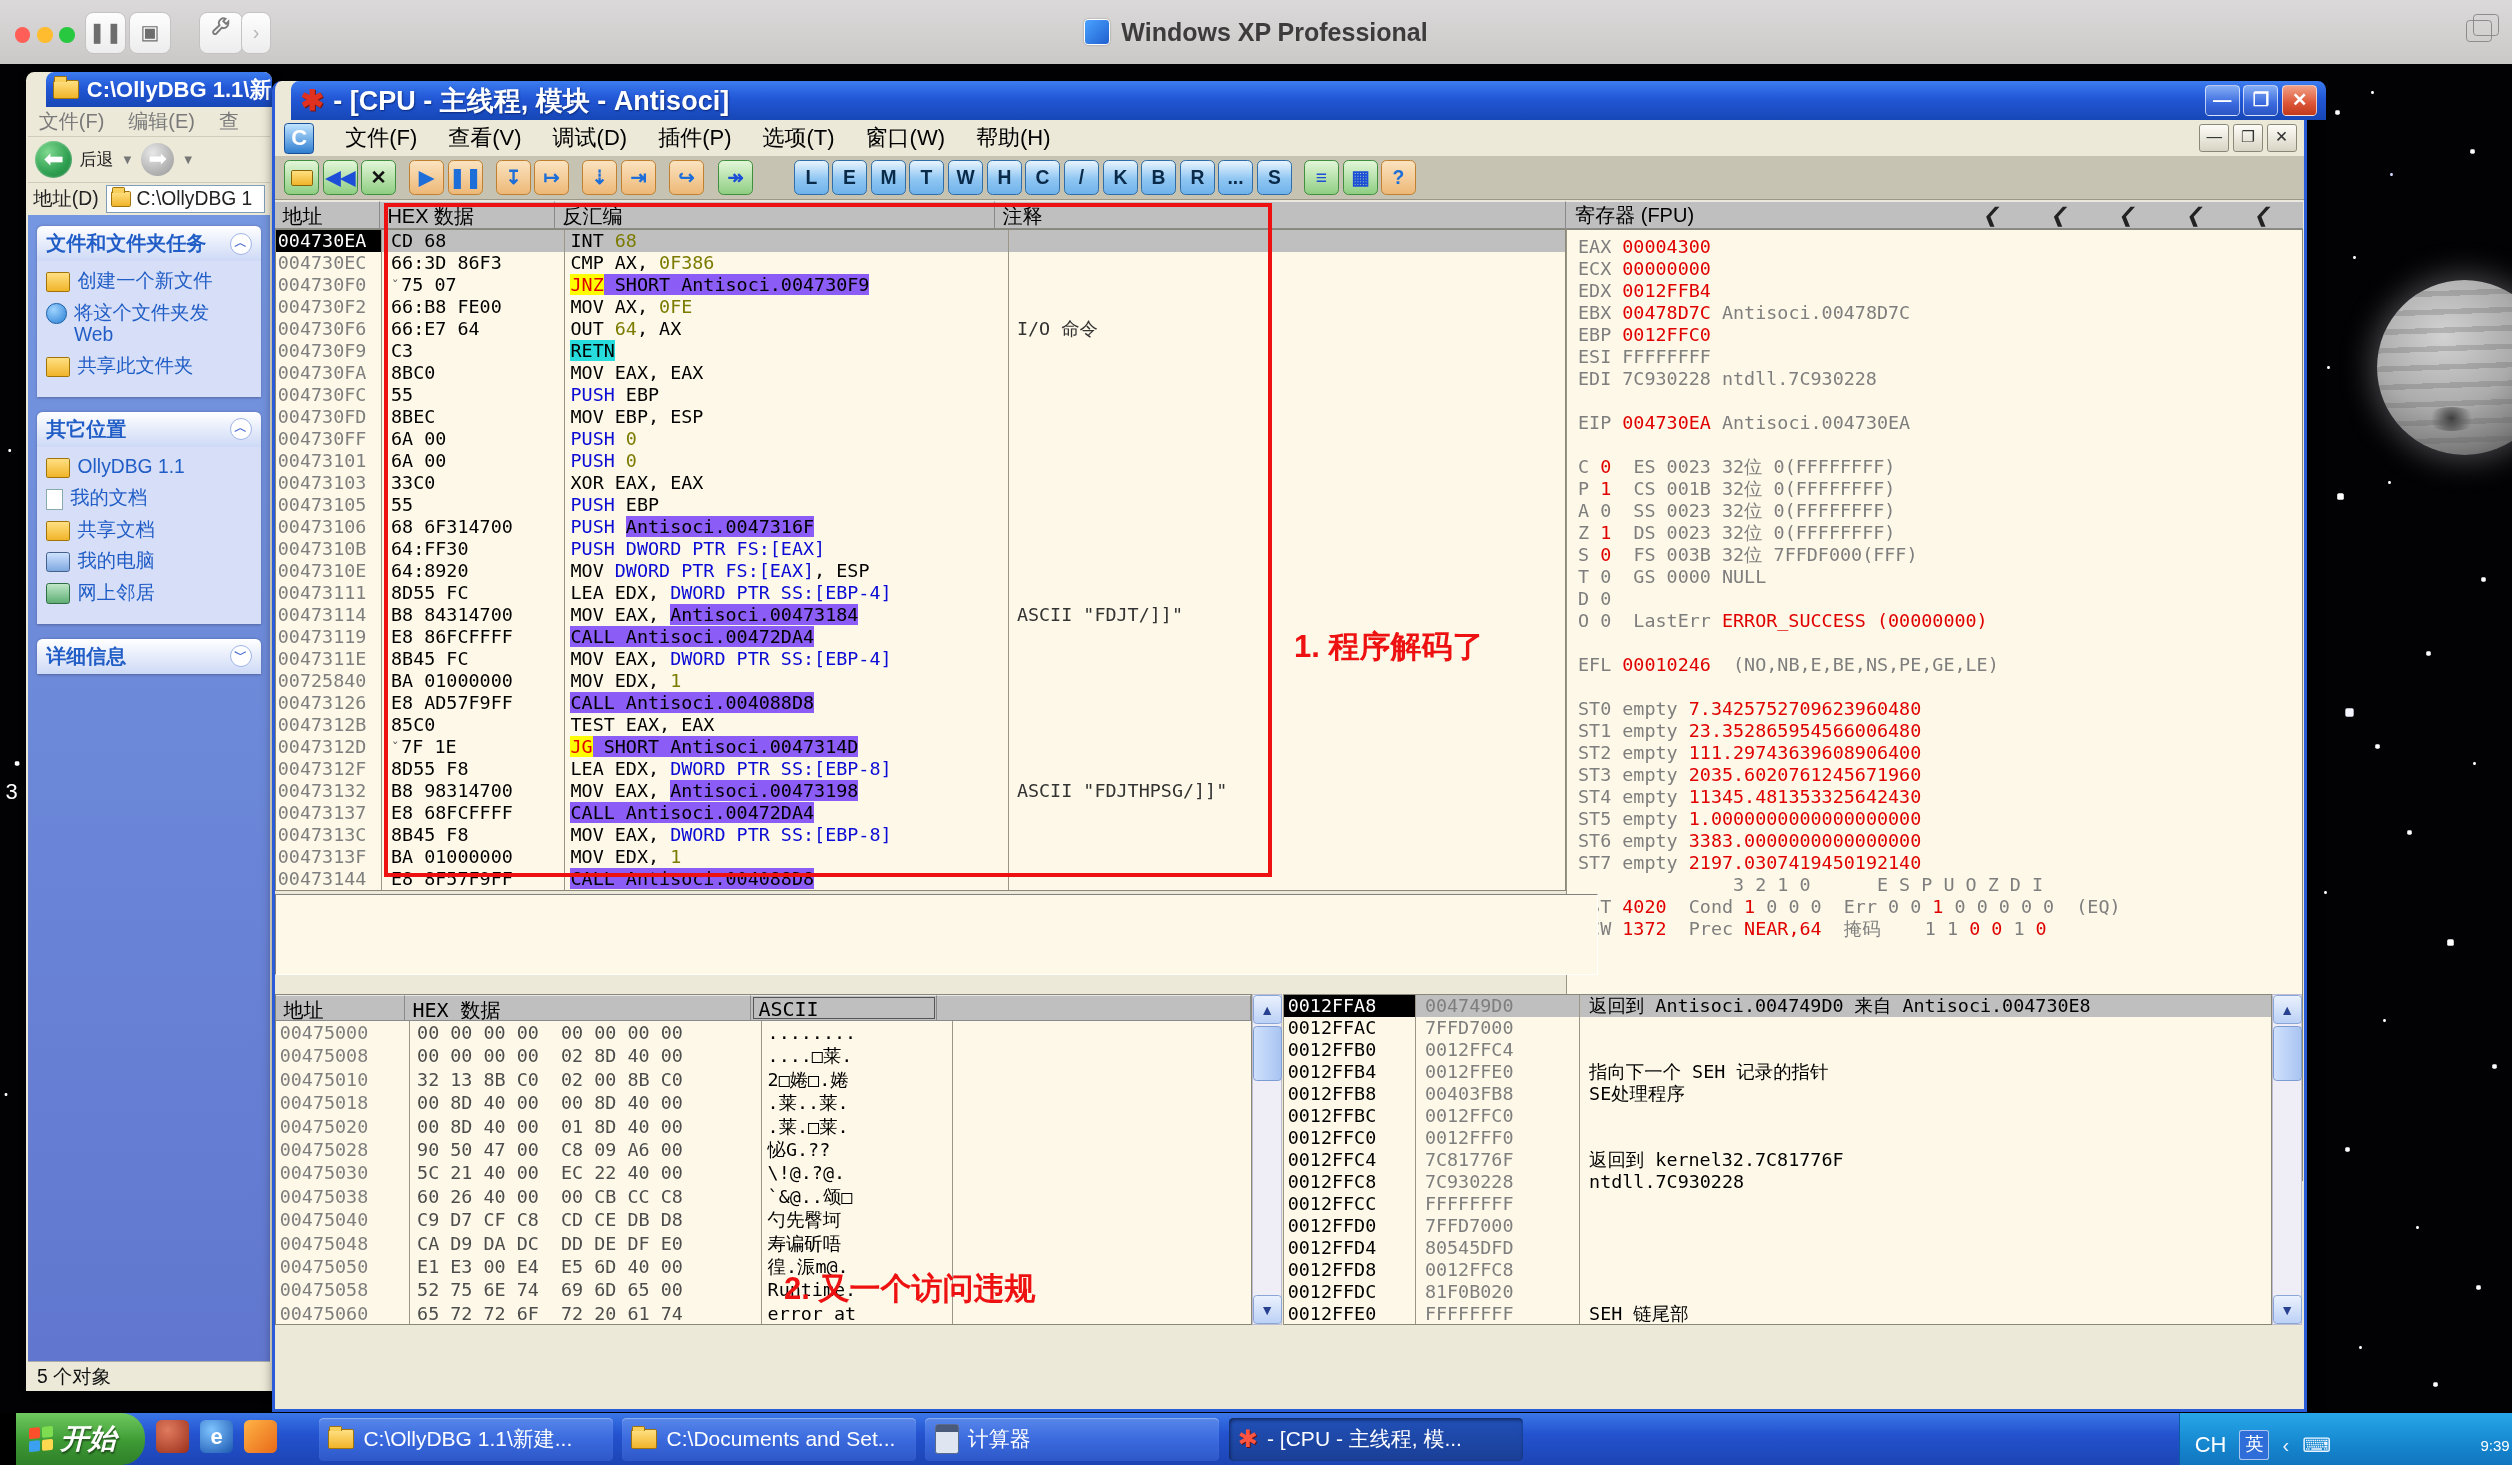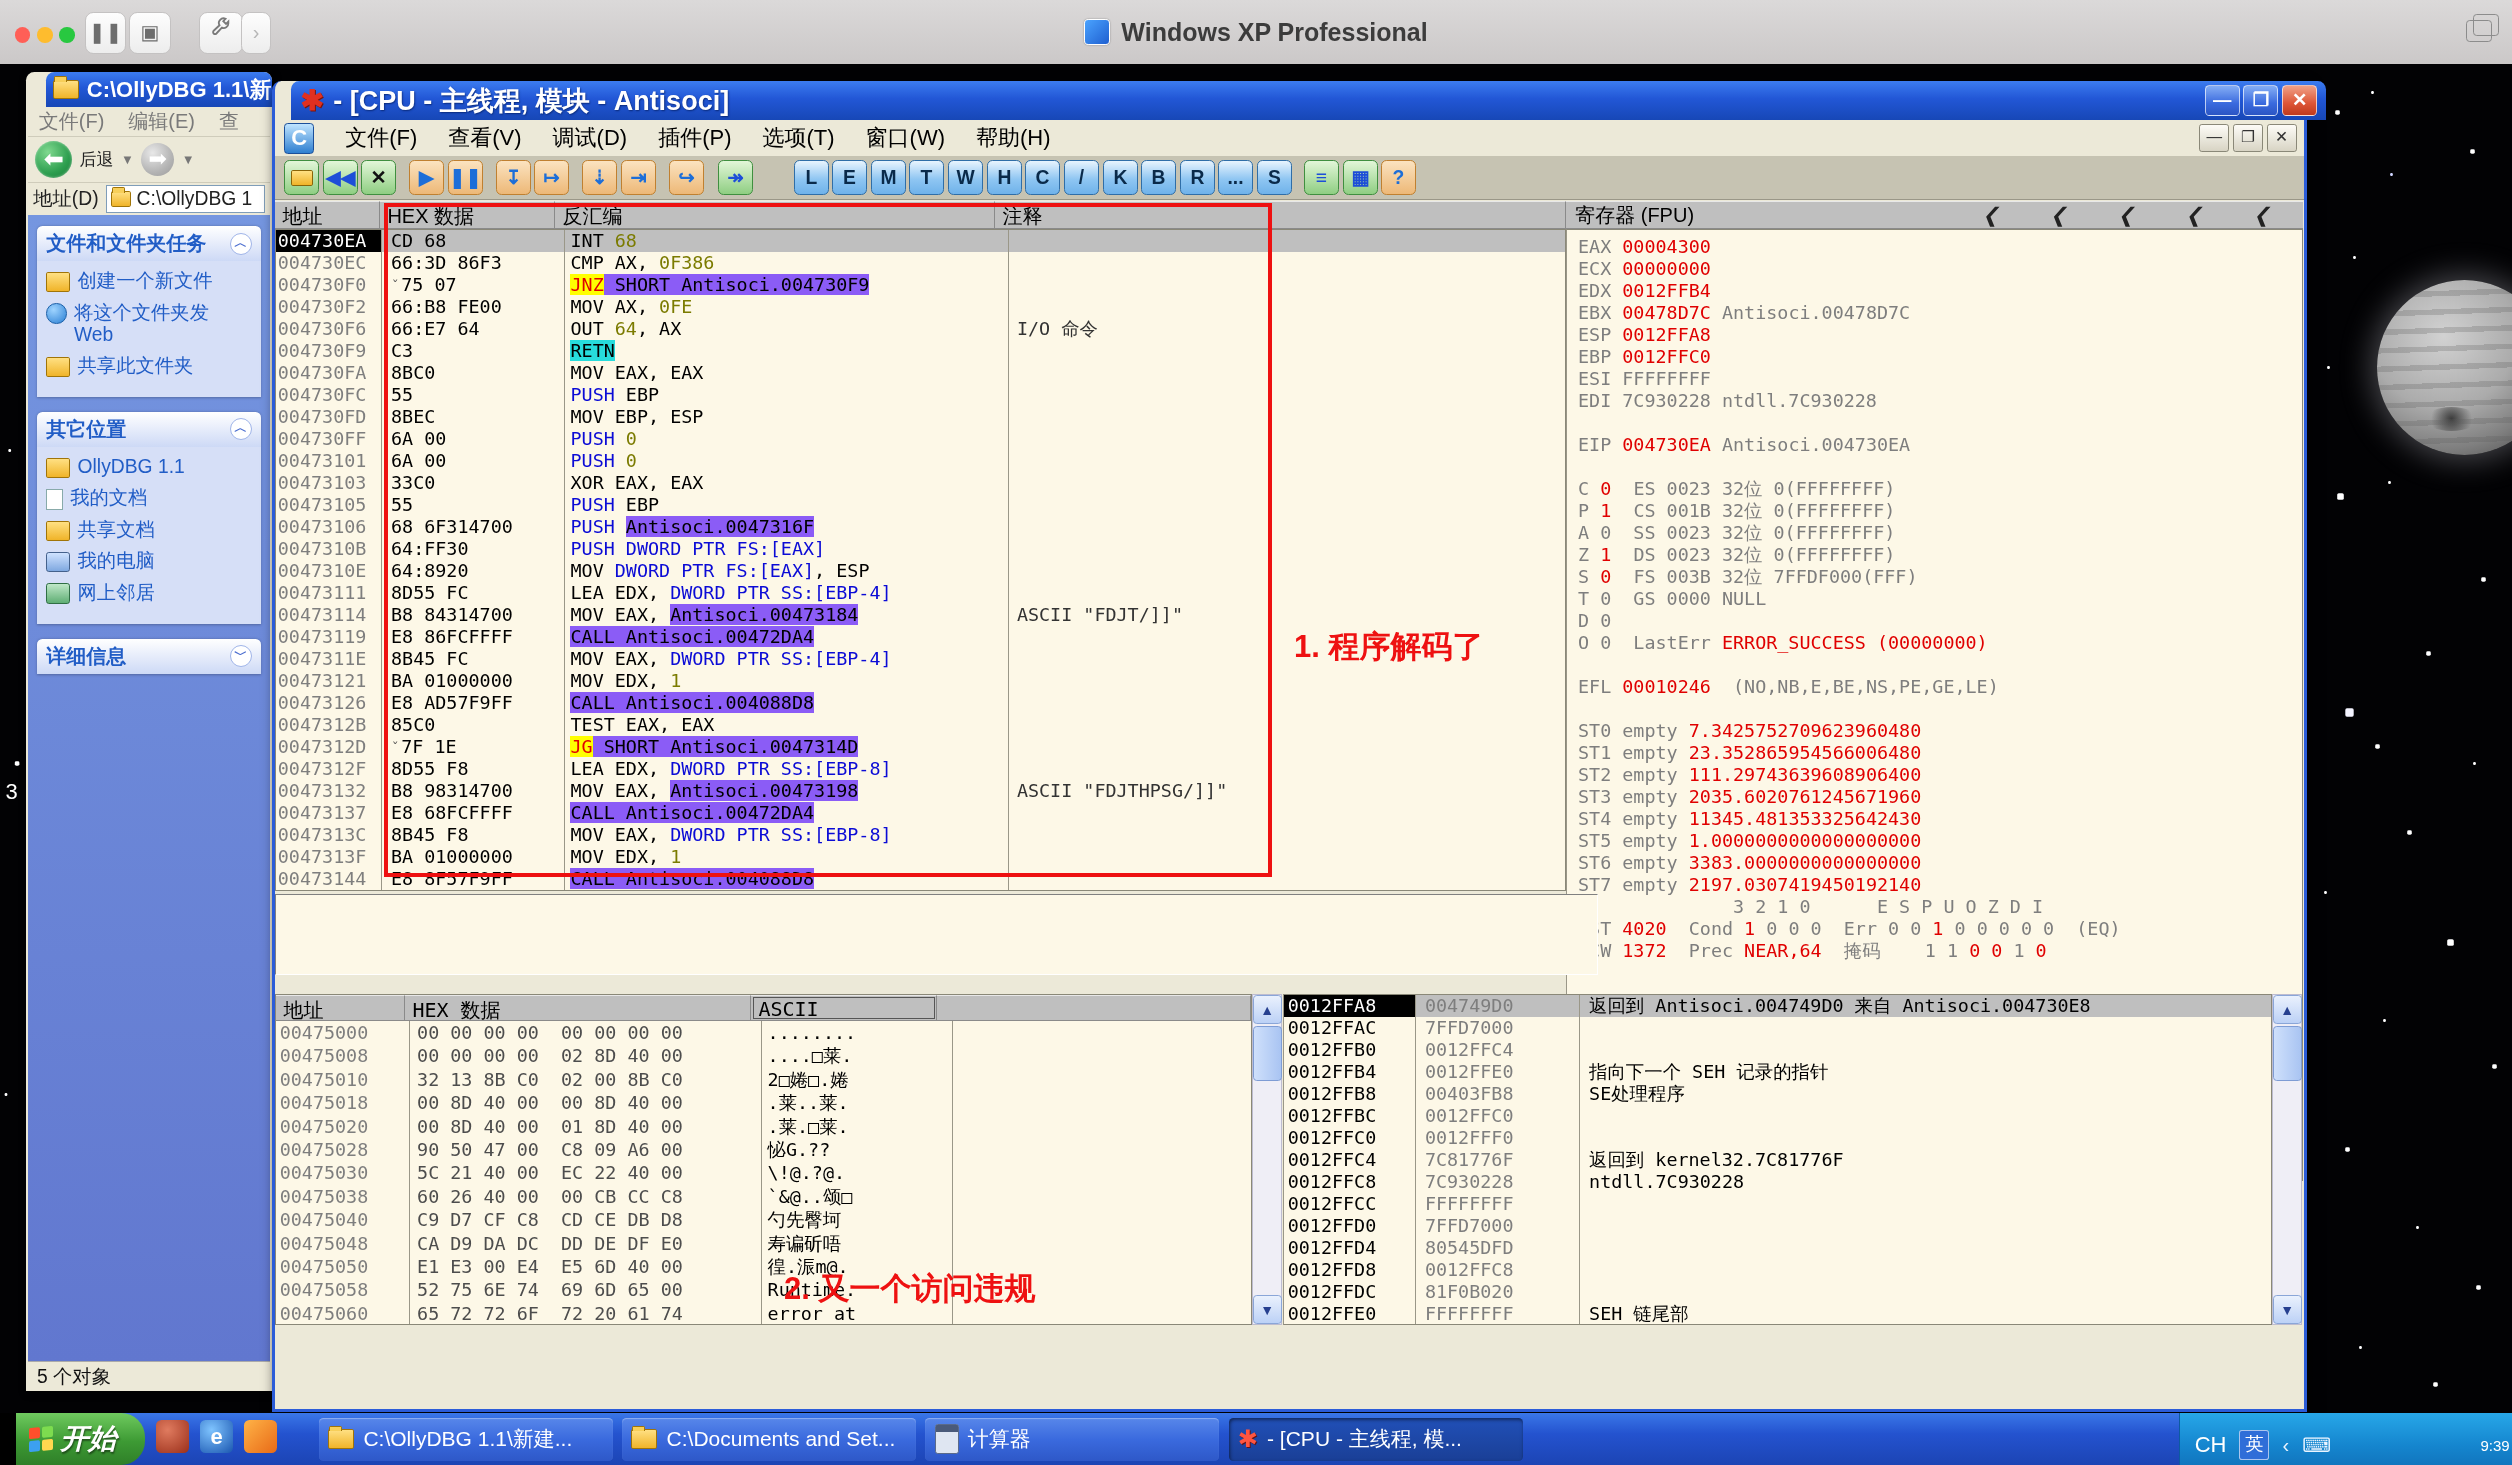--- a/index.html
+++ b/index.html
@@ -400,21 +400,21 @@
           <div class="drow"><span class="daddr">00473101</span><span class="dhex">6A 00</span><span class="dcode"><span class="sg m">PUSH</span><span class="sg k"> </span><span class="sg i">0</span></span><span class="dcm"></span></div>
           <div class="drow"><span class="daddr">00473103</span><span class="dhex">33C0</span><span class="dcode"><span class="sg k">XOR EAX, EAX</span></span><span class="dcm"></span></div>
           <div class="drow"><span class="daddr">00473105</span><span class="dhex">55</span><span class="dcode"><span class="sg m">PUSH</span><span class="sg k"> EBP</span></span><span class="dcm"></span></div>
           <div class="drow"><span class="daddr">00473106</span><span class="dhex">68 6F314700</span><span class="dcode"><span class="sg m">PUSH</span><span class="sg k"> </span><span class="sg y">Antisoci.0047316F</span></span><span class="dcm"></span></div>
           <div class="drow"><span class="daddr">0047310B</span><span class="dhex">64:FF30</span><span class="dcode"><span class="sg m">PUSH</span><span class="sg k"> </span><span class="sg m">DWORD PTR FS:[EAX]</span></span><span class="dcm"></span></div>
           <div class="drow"><span class="daddr">0047310E</span><span class="dhex">64:8920</span><span class="dcode"><span class="sg k">MOV </span><span class="sg m">DWORD PTR FS:[EAX]</span><span class="sg k">, ESP</span></span><span class="dcm"></span></div>
           <div class="drow"><span class="daddr">00473111</span><span class="dhex">8D55 FC</span><span class="dcode"><span class="sg k">LEA EDX, </span><span class="sg m">DWORD PTR SS:[EBP-4]</span></span><span class="dcm"></span></div>
           <div class="drow"><span class="daddr">00473114</span><span class="dhex">B8 84314700</span><span class="dcode"><span class="sg k">MOV EAX, </span><span class="sg y">Antisoci.00473184</span></span><span class="dcm">ASCII "FDJT/]]"</span></div>
           <div class="drow"><span class="daddr">00473119</span><span class="dhex">E8 86FCFFFF</span><span class="dcode"><span class="sg y">CALL Antisoci.00472DA4</span></span><span class="dcm"></span></div>
           <div class="drow"><span class="daddr">0047311E</span><span class="dhex">8B45 FC</span><span class="dcode"><span class="sg k">MOV EAX, </span><span class="sg m">DWORD PTR SS:[EBP-4]</span></span><span class="dcm"></span></div>
-          <div class="drow"><span class="daddr">00473121</span><span class="dhex">BA 01000000</span><span class="dcode"><span class="sg k">MOV EDX, </span><span class="sg i">1</span></span><span class="dcm"></span></div>
+          <div class="drow"><span class="daddr">00725840</span><span class="dhex">BA 01000000</span><span class="dcode"><span class="sg k">MOV EDX, </span><span class="sg i">1</span></span><span class="dcm"></span></div>
           <div class="drow"><span class="daddr">00473126</span><span class="dhex">E8 AD57F9FF</span><span class="dcode"><span class="sg y">CALL Antisoci.004088D8</span></span><span class="dcm"></span></div>
           <div class="drow"><span class="daddr">0047312B</span><span class="dhex">85C0</span><span class="dcode"><span class="sg k">TEST EAX, EAX</span></span><span class="dcm"></span></div>
           <div class="drow"><span class="daddr">0047312D</span><span class="dhex"><span class="jmark">ˇ</span>7F 1E</span><span class="dcode"><span class="sg jr">JG</span><span class="sg y"> SHORT Antisoci.0047314D</span></span><span class="dcm"></span></div>
           <div class="drow"><span class="daddr">0047312F</span><span class="dhex">8D55 F8</span><span class="dcode"><span class="sg k">LEA EDX, </span><span class="sg m">DWORD PTR SS:[EBP-8]</span></span><span class="dcm"></span></div>
           <div class="drow"><span class="daddr">00473132</span><span class="dhex">B8 98314700</span><span class="dcode"><span class="sg k">MOV EAX, </span><span class="sg y">Antisoci.00473198</span></span><span class="dcm">ASCII "FDJTHPSG/]]"</span></div>
           <div class="drow"><span class="daddr">00473137</span><span class="dhex">E8 68FCFFFF</span><span class="dcode"><span class="sg y">CALL Antisoci.00472DA4</span></span><span class="dcm"></span></div>
           <div class="drow"><span class="daddr">0047313C</span><span class="dhex">8B45 F8</span><span class="dcode"><span class="sg k">MOV EAX, </span><span class="sg m">DWORD PTR SS:[EBP-8]</span></span><span class="dcm"></span></div>
           <div class="drow"><span class="daddr">0047313F</span><span class="dhex">BA 01000000</span><span class="dcode"><span class="sg k">MOV EDX, </span><span class="sg i">1</span></span><span class="dcm"></span></div>
           <div class="drow"><span class="daddr">00473144</span><span class="dhex">E8 8F57F9FF</span><span class="dcode"><span class="sg y">CALL Antisoci.004088D8</span></span><span class="dcm"></span></div>
         </div>
@@ -423,21 +423,20 @@
         <span class="sb-btn" style="top:0;">▲</span>
         <span class="sb-thumb" style="top:31px;height:48px;"></span>
         <span class="sb-btn" style="bottom:0;">▼</span>
       </div>
 
       <div class="pane mono" id="regs">
           <div class="rline"><span class="sg g">EAX </span><span class="sg r">00004300</span></div>
           <div class="rline"><span class="sg g">ECX </span><span class="sg r">00000000</span></div>
           <div class="rline"><span class="sg g">EDX </span><span class="sg r">0012FFB4</span></div>
           <div class="rline"><span class="sg g">EBX </span><span class="sg r">00478D7C</span><span class="sg g"> Antisoci.00478D7C</span></div>
-          <div class="rline"><span class="sg g">ESP </span><span class="sg r">0012FFA8</span></div>
           <div class="rline"><span class="sg g">EBP </span><span class="sg r">0012FFC0</span></div>
           <div class="rline"><span class="sg g">ESI FFFFFFFF</span></div>
           <div class="rline"><span class="sg g">EDI 7C930228 ntdll.7C930228</span></div>
           <div class="rline"></div>
           <div class="rline"><span class="sg g">EIP </span><span class="sg r">004730EA</span><span class="sg g"> Antisoci.004730EA</span></div>
           <div class="rline"></div>
           <div class="rline"><span class="sg g">C </span><span class="sg r">0</span><span class="sg g">  ES 0023 32位 0(FFFFFFFF)</span></div>
           <div class="rline"><span class="sg g">P </span><span class="sg r">1</span><span class="sg g">  CS 001B 32位 0(FFFFFFFF)</span></div>
           <div class="rline"><span class="sg g">A 0  SS 0023 32位 0(FFFFFFFF)</span></div>
           <div class="rline"><span class="sg g">Z </span><span class="sg r">1</span><span class="sg g">  DS 0023 32位 0(FFFFFFFF)</span></div>

